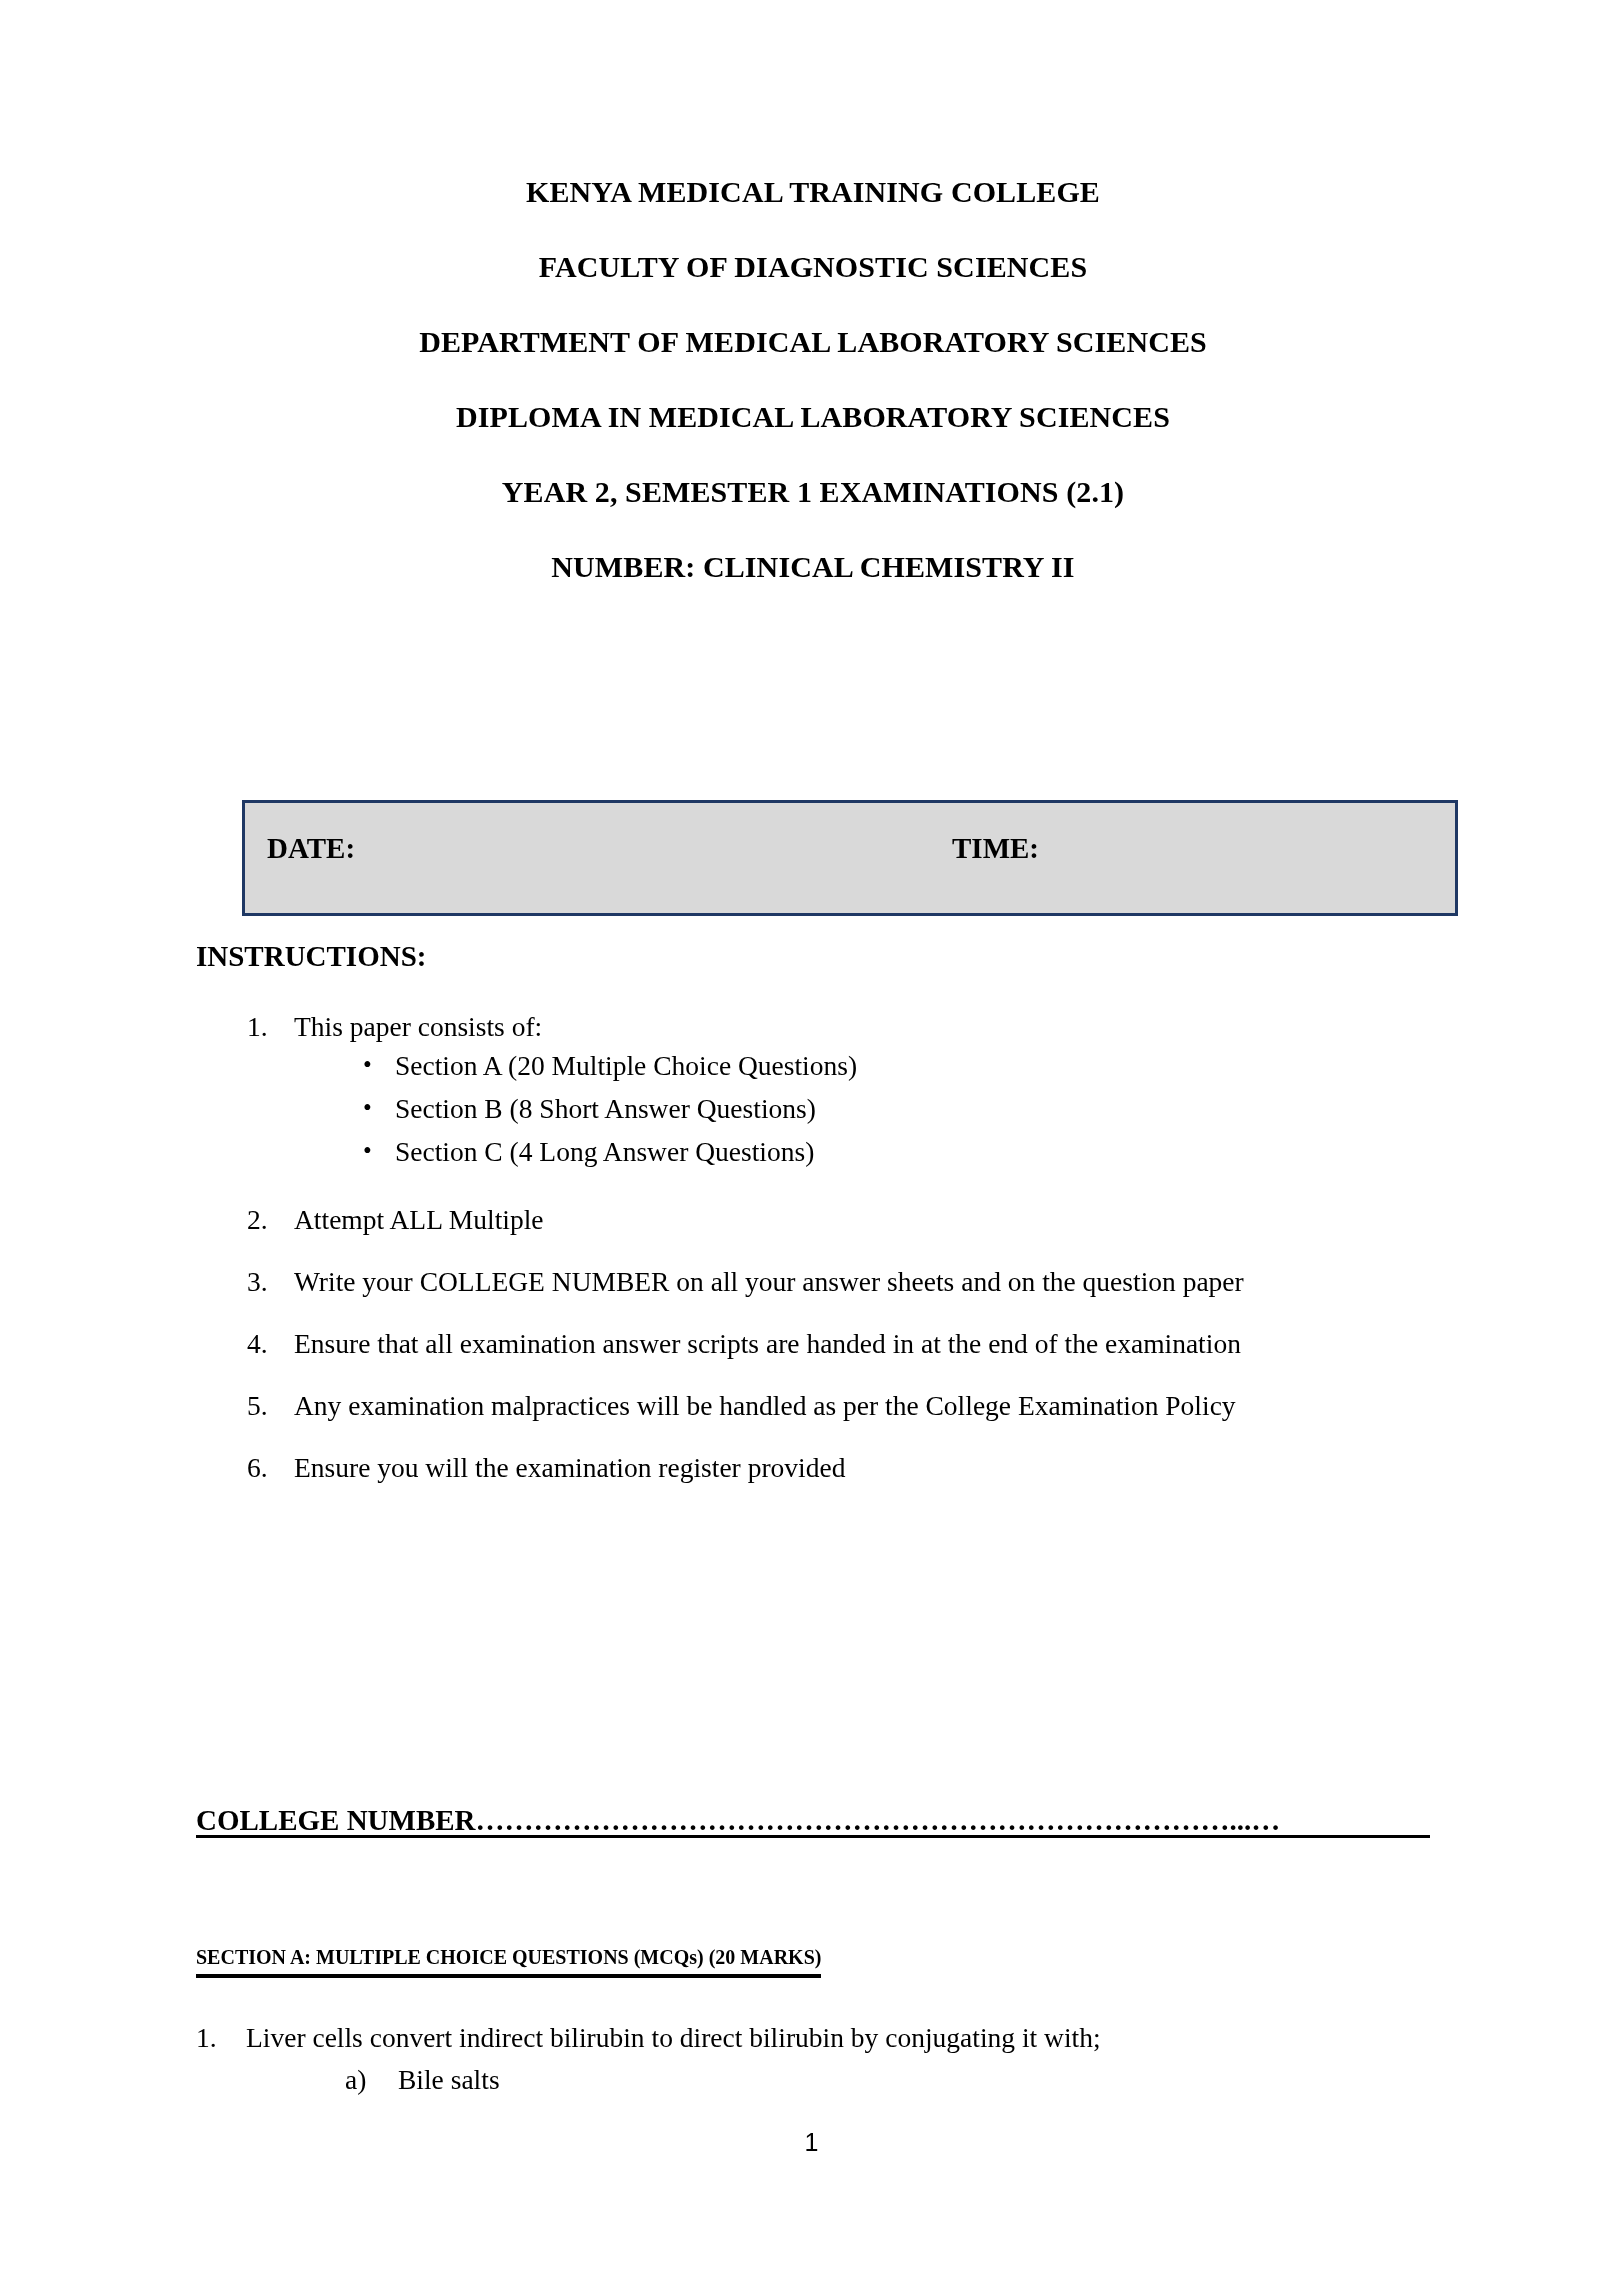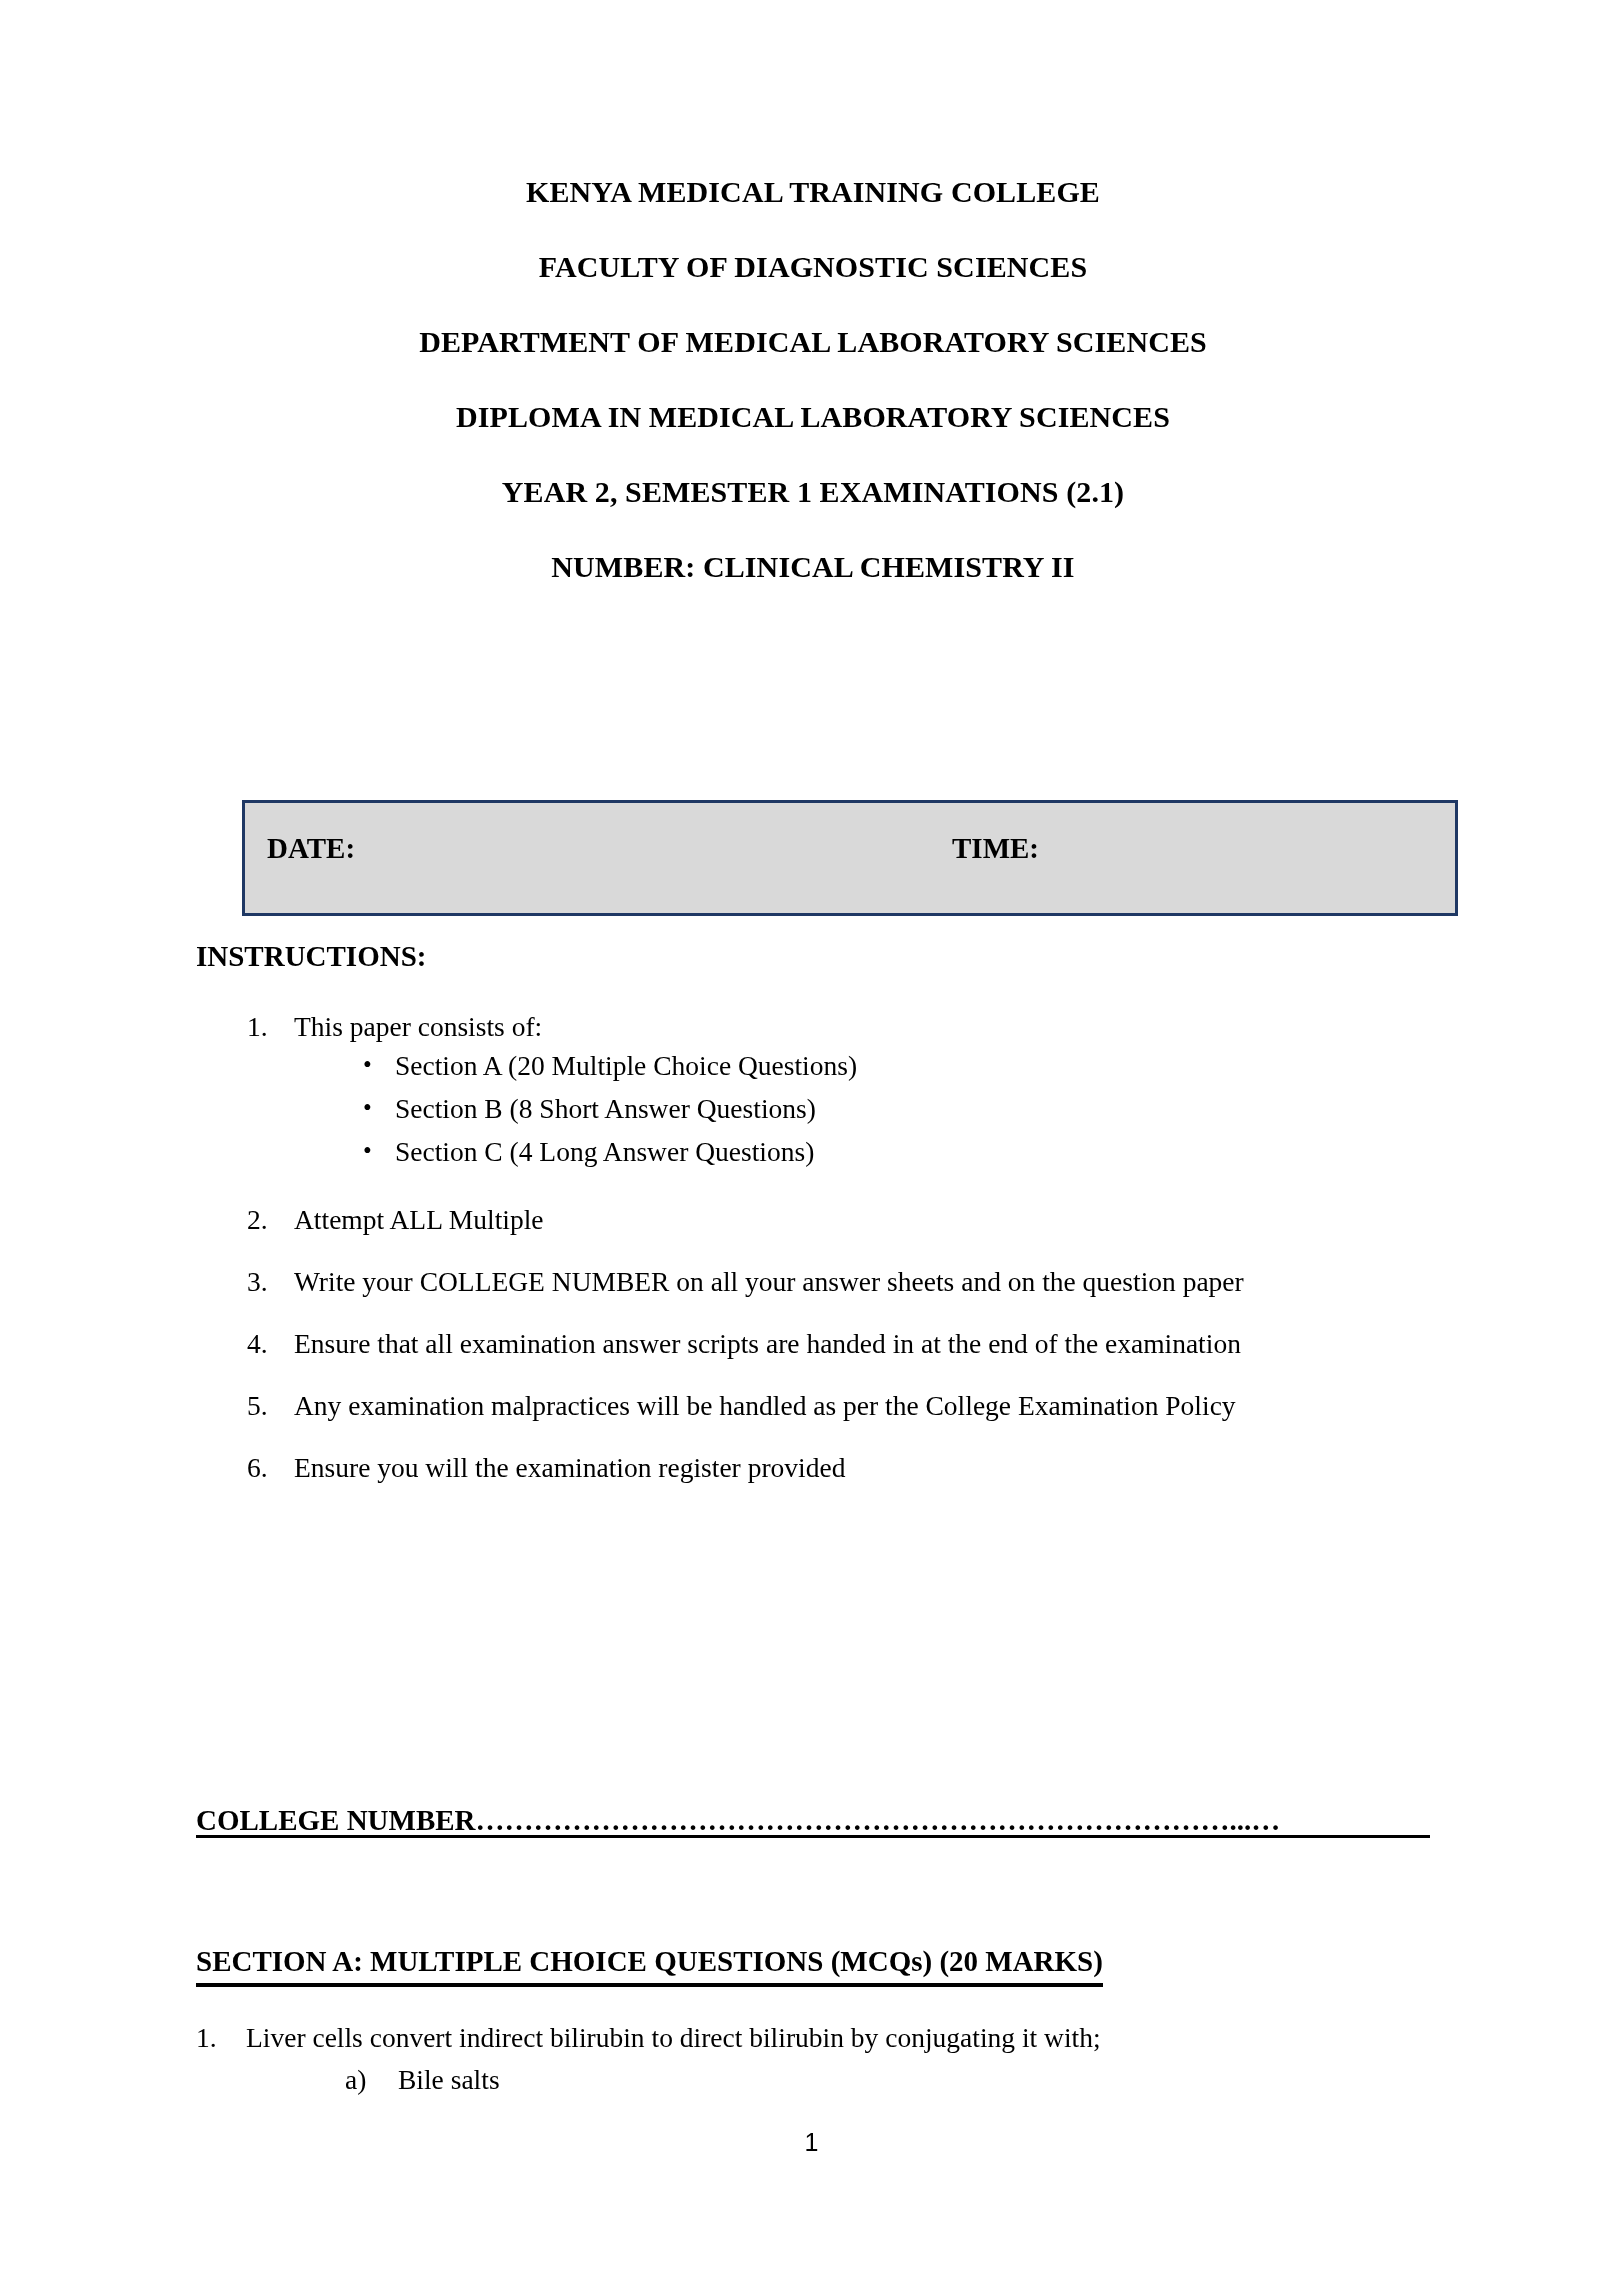--- a/index.html
+++ b/index.html
@@ -141,21 +141,21 @@
     white-space: nowrap;
     overflow: hidden;
   }
 
   
   .section-heading {
     position: absolute;
     left: 196px;
     top: 1947px;
     font-weight: bold;
-    font-size: 29px;
+    font-size: 20px;
     line-height: 1.0;
     white-space: nowrap;
     border-bottom: 4.6px solid #000000;
     padding-bottom: 6.5px;
   }
 
   .question-block {
     position: absolute;
     left: 196px;
     top: 2022px;

